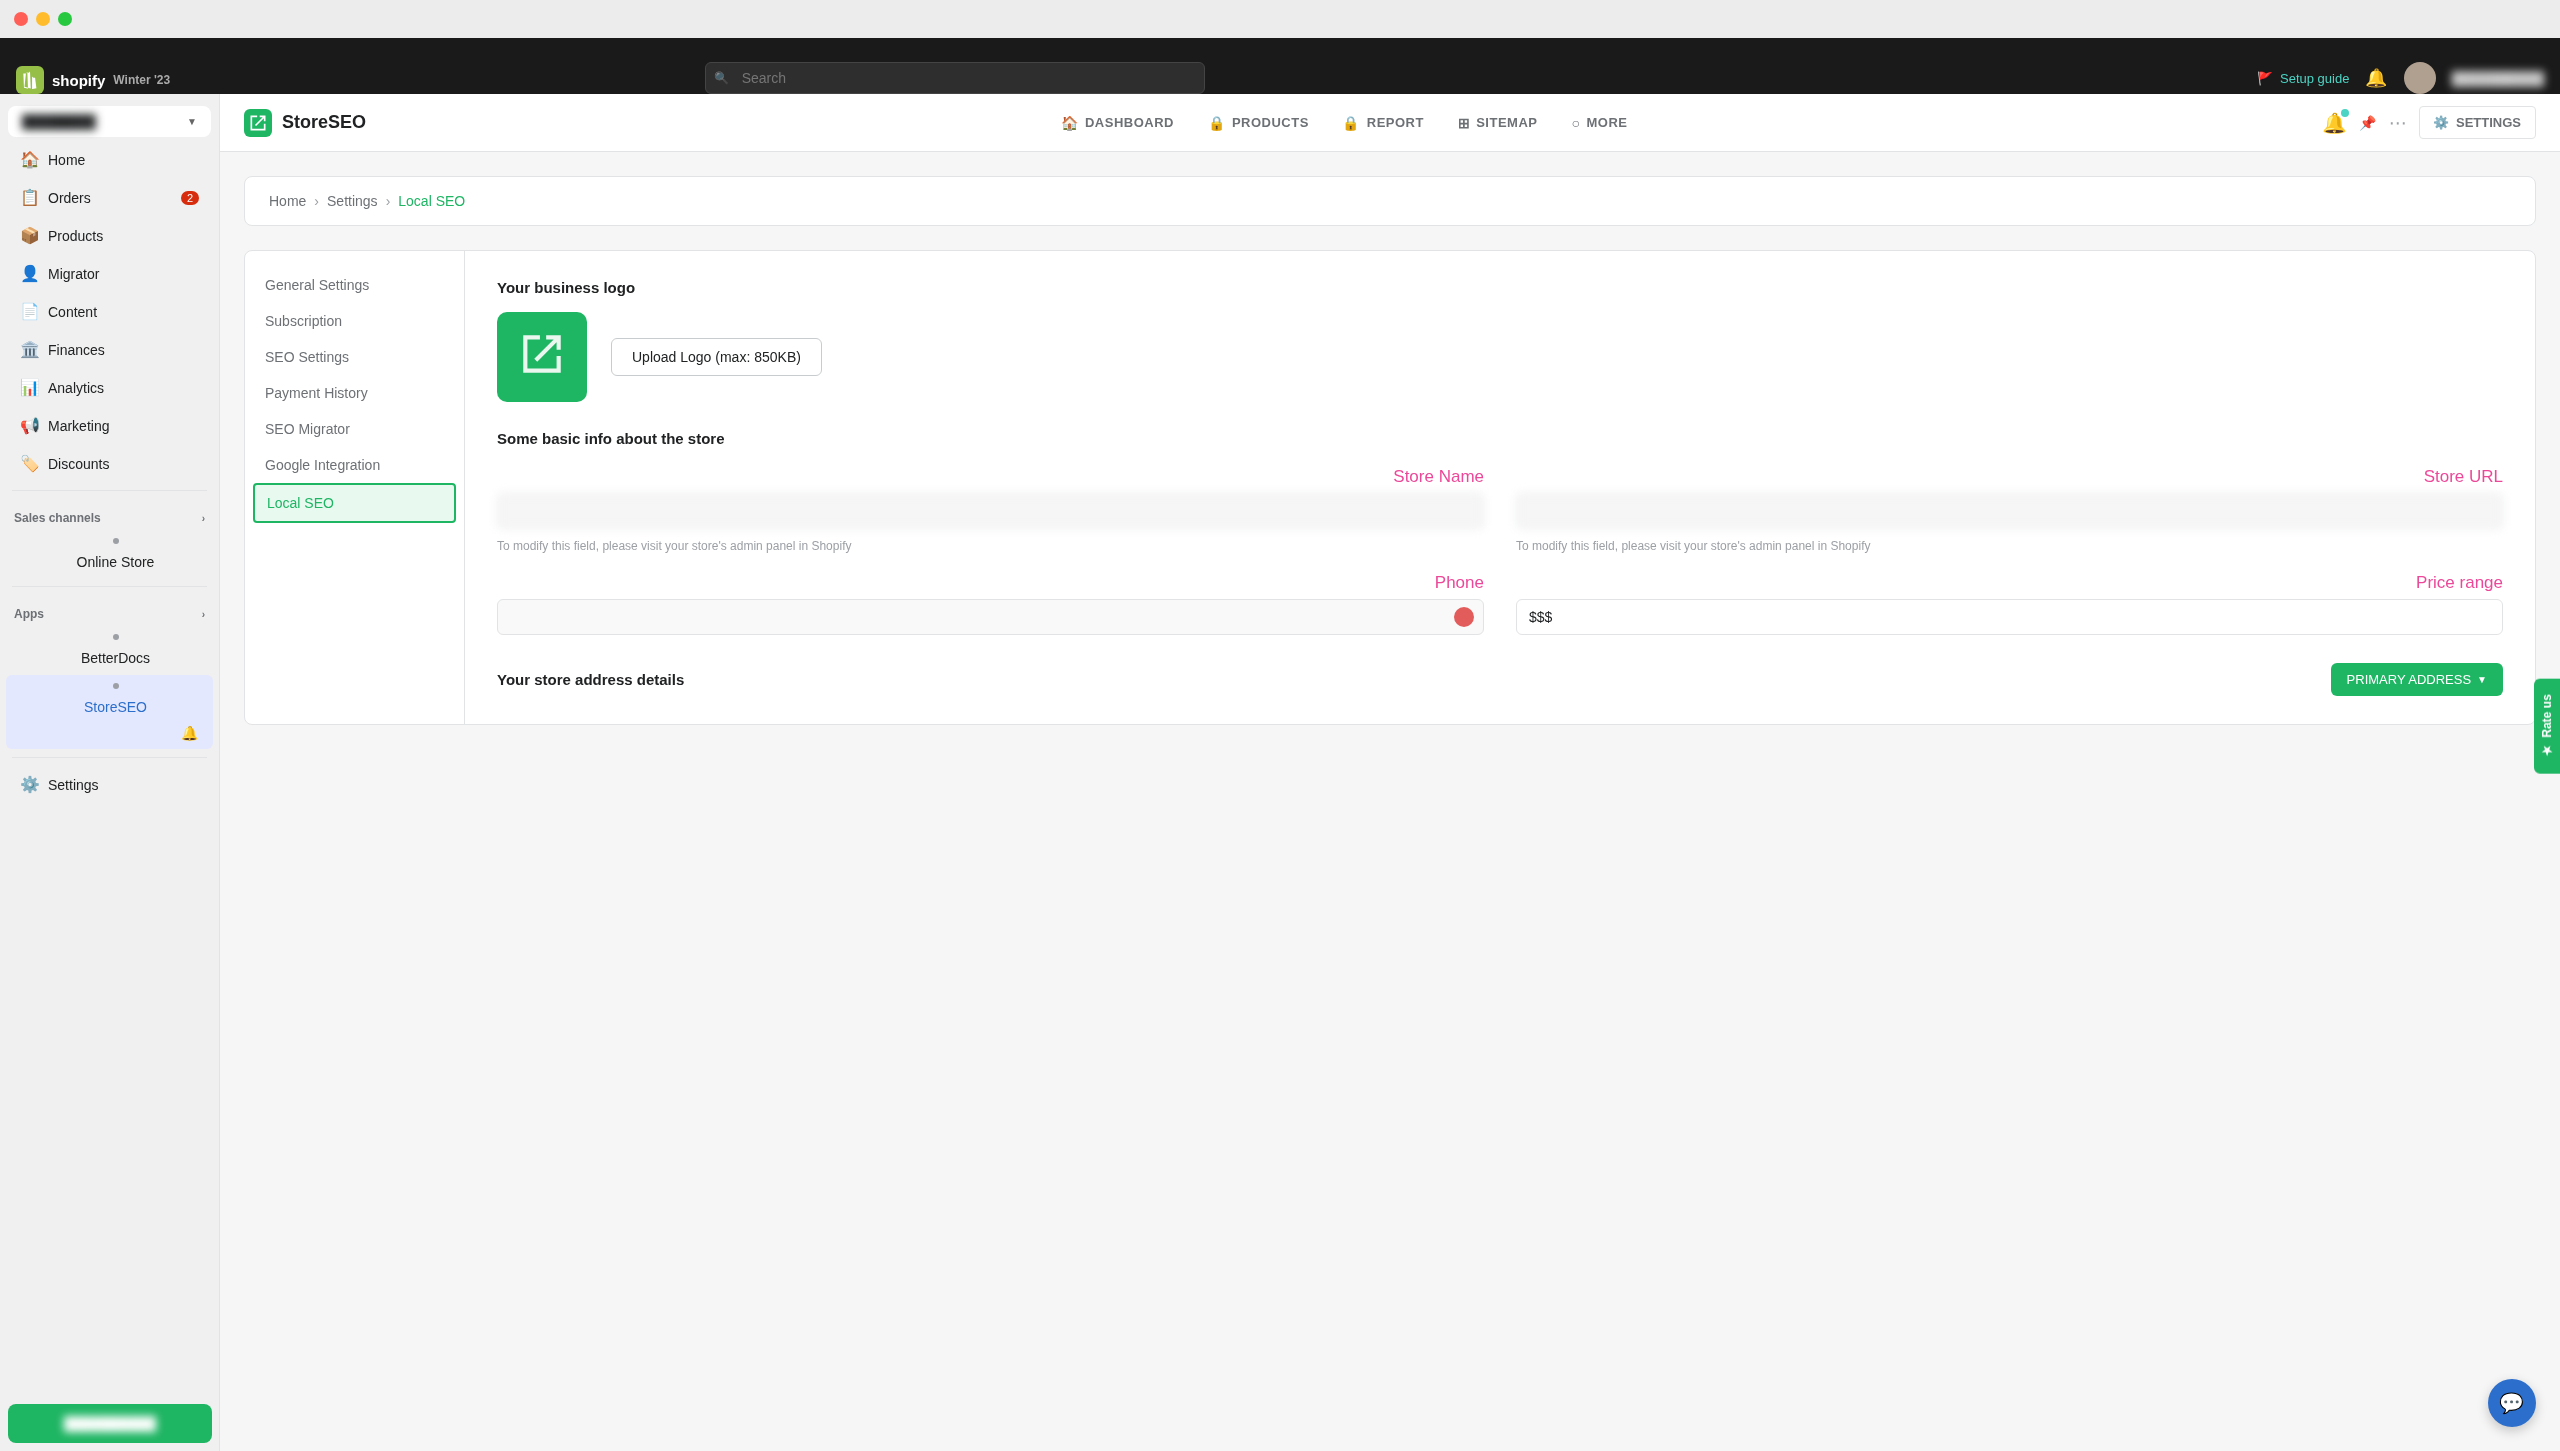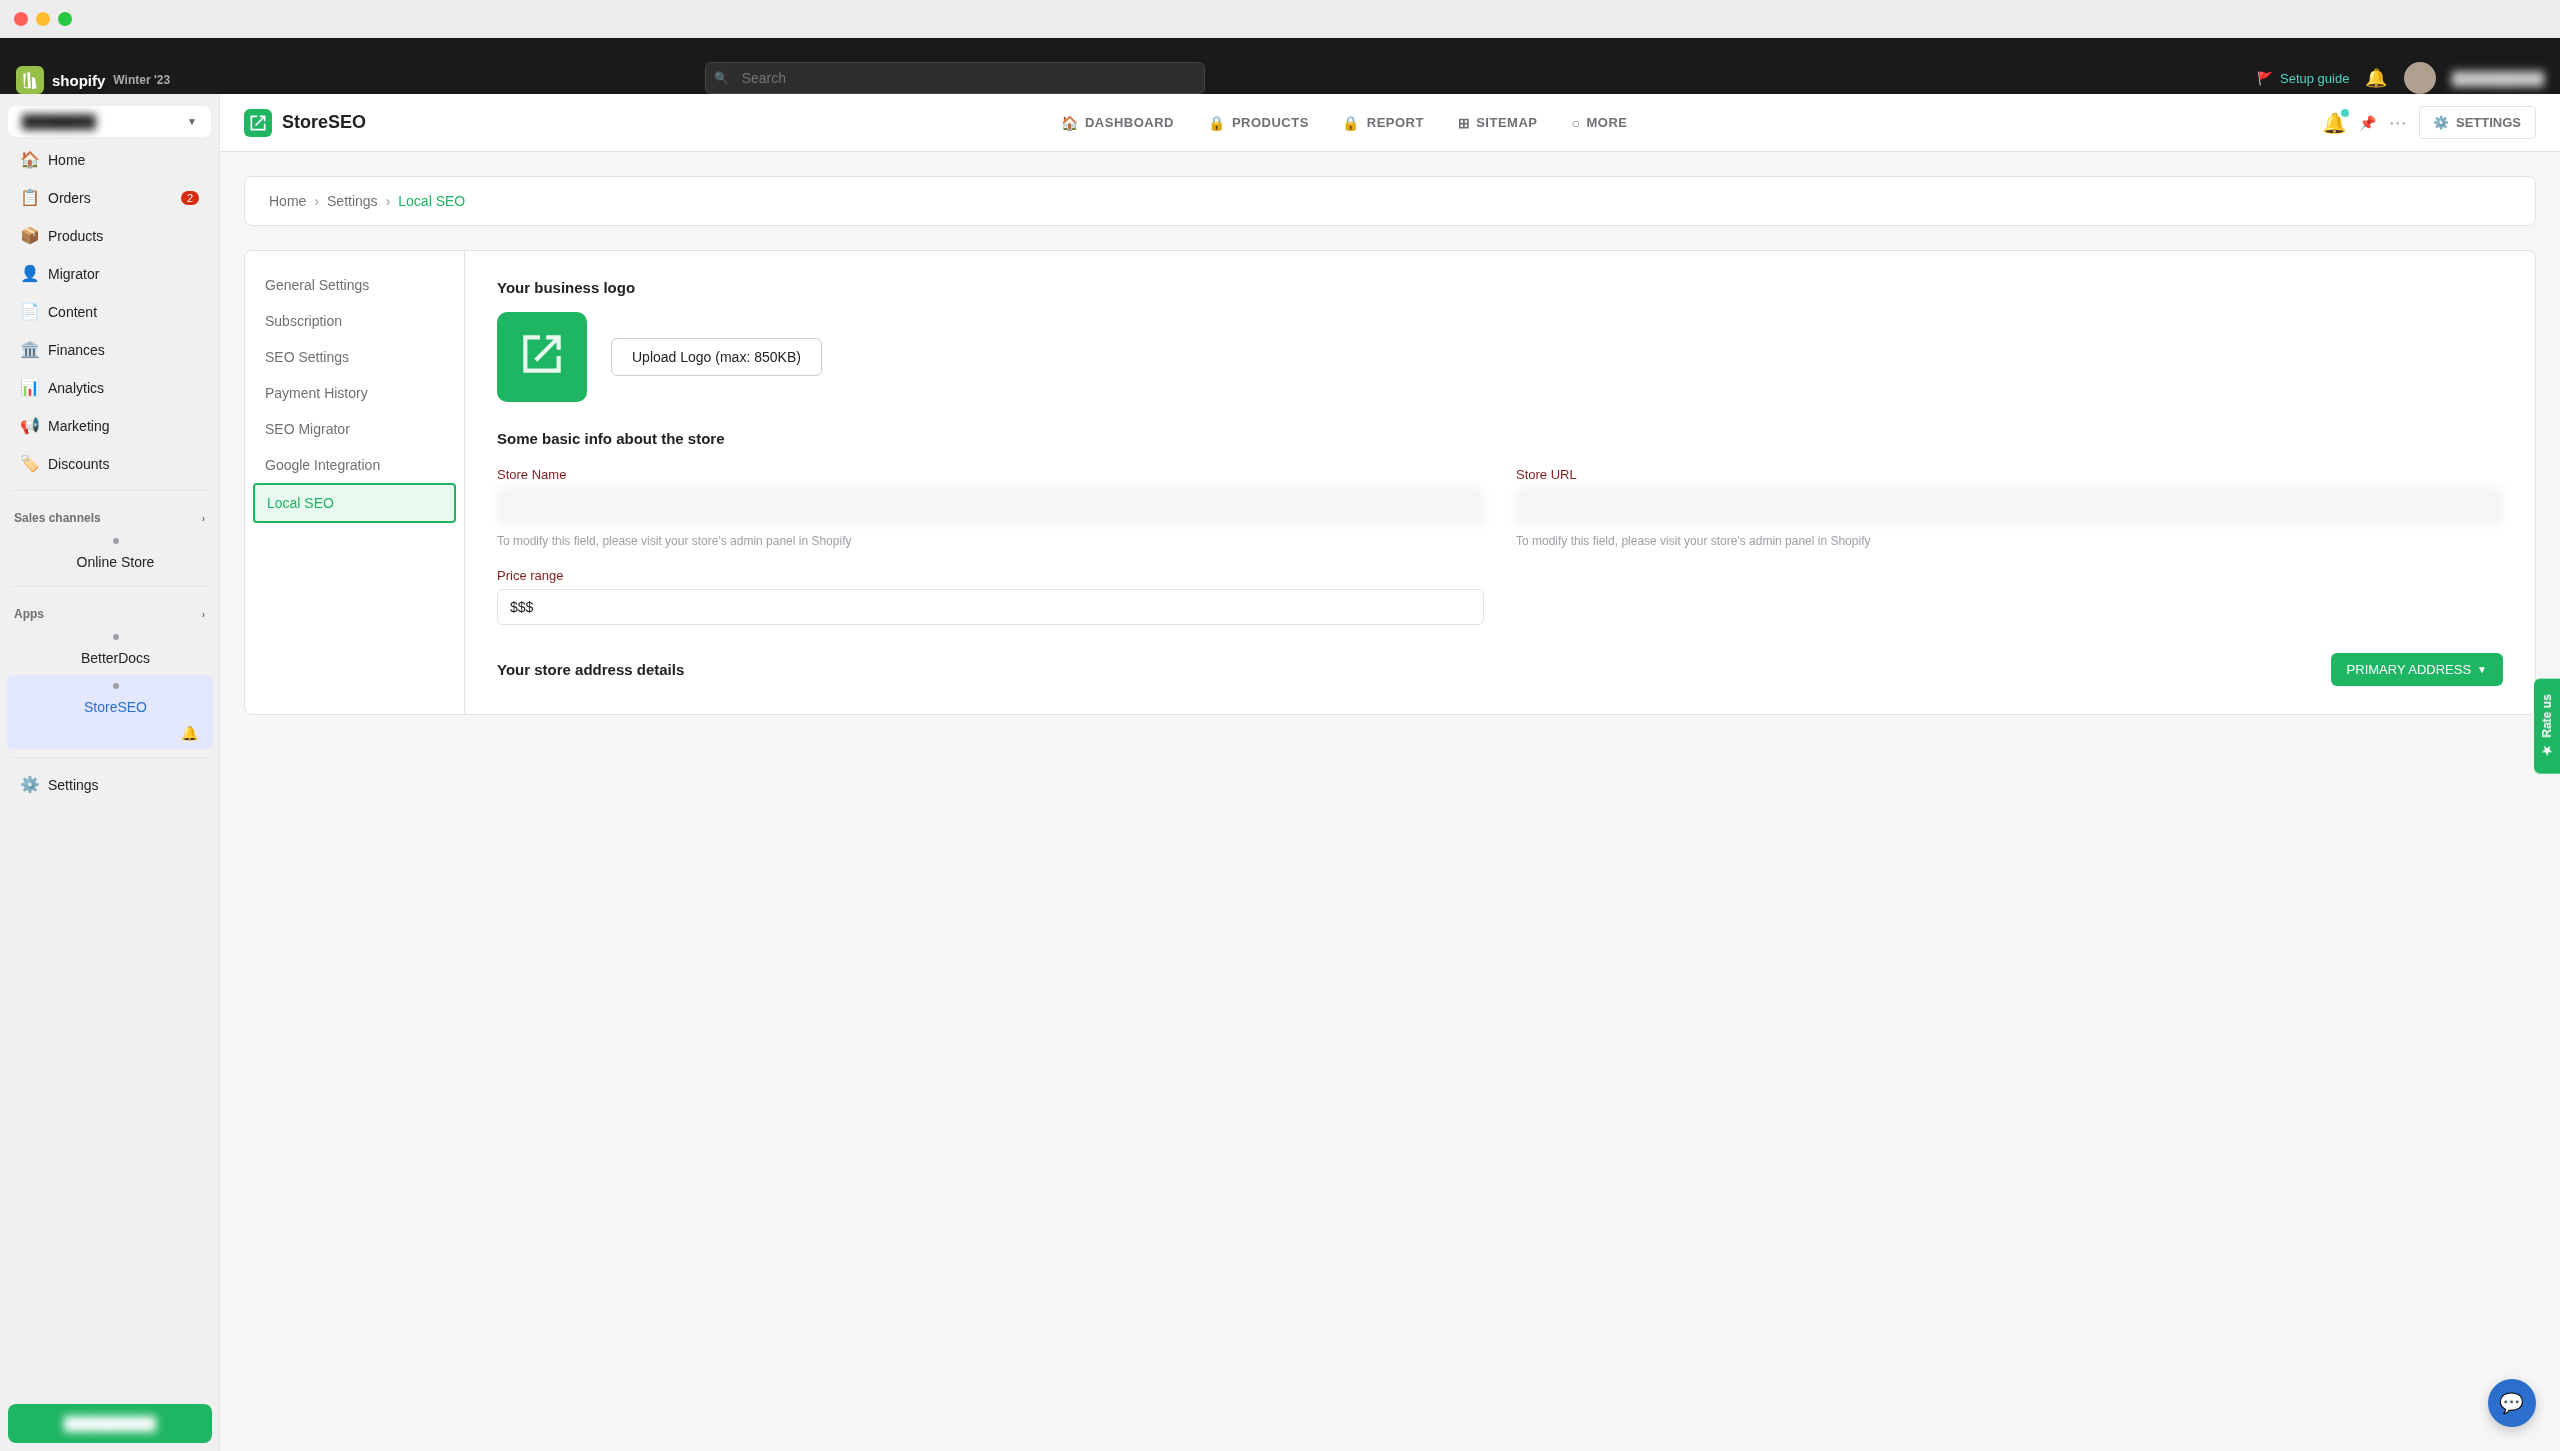--- a/index.html
+++ b/index.html
@@ -81,21 +81,21 @@
     .settings-content { flex: 1; padding: 28px 32px; }
     .section-title { font-size: 15px; font-weight: 600; color: #202223; margin-bottom: 16px; }
     .logo-row { display: flex; align-items: center; gap: 24px; margin-bottom: 28px; }
     .logo-preview { width: 90px; height: 90px; background: #1eb563; border-radius: 10px; display: flex; align-items: center; justify-content: center; }
     .logo-preview-inner { color: white; font-size: 28px; font-weight: 700; }
     .upload-btn { padding: 10px 20px; border: 1px solid #c9cccf; border-radius: 6px; background: white; cursor: pointer; font-size: 14px; color: #202223; }
 
     .info-section-title { font-size: 15px; font-weight: 600; color: #202223; margin-bottom: 20px; }
     .form-grid { display: grid; grid-template-columns: 1fr 1fr; gap: 20px 32px; }
     .form-field { display: flex; flex-direction: column; gap: 6px; }
-    .form-label { font-size: 13px; font-weight: 500; color: #7f1d1d; }
+    .form-label { font-size: 17px; font-weight: 500; color: #ec4899; text-align: right; }
     .form-input { padding: 9px 12px; border: 1px solid #e1e3e5; border-radius: 6px; font-size: 14px; background: #f9f9f9; color: #c9cccf; }
     .form-input.disabled { background: #f6f6f7; }
     .form-hint { font-size: 12px; color: #9ca0a5; margin-top: 4px; }
     .form-input-row { position: relative; }
     .form-input-row .record-btn { position: absolute; right: 10px; top: 50%; transform: translateY(-50%); width: 20px; height: 20px; background: #e35c5c; border-radius: 50%; border: none; cursor: pointer; }
     .price-select { padding: 9px 12px; border: 1px solid #e1e3e5; border-radius: 6px; font-size: 14px; background: white; color: #202223; appearance: none; }
 
     .address-section { margin-top: 28px; display: flex; align-items: center; justify-content: space-between; }
     .address-title { font-size: 15px; font-weight: 600; color: #202223; }
     .primary-address-btn { display: flex; align-items: center; gap: 6px; padding: 9px 16px; background: #1eb563; color: white; border: none; border-radius: 6px; cursor: pointer; font-size: 13px; font-weight: 500; }
@@ -329,20 +329,27 @@
               <input class="form-input disabled blurred" type="text" disabled="" style="">
               <span class="form-hint">To modify this field, please visit your store's admin panel in Shopify</span>
             </div>
 
             <div class="form-field">
               <label class="form-label">Store URL</label>
               <input class="form-input disabled blurred" type="text" disabled="" style="">
               <span class="form-hint">To modify this field, please visit your store's admin panel in Shopify</span>
             </div>
 
+            <div class="form-field">
+              <label class="form-label">Phone</label>
+              <div class="form-input-row">
+                <input class="form-input" style="width: 100%; padding-right: 40px;" type="text">
+                <button class="record-btn"></button>
+              </div>
+            </div>
 
             <div class="form-field">
               <label class="form-label">Price range</label>
               <select class="price-select">
                 <option value="$">$</option>
                 <option value="$$">$$</option>
                 <option value="$$$" selected="">$$$</option>
                 <option value="$$$$">$$$$</option>
               </select>
             </div>

